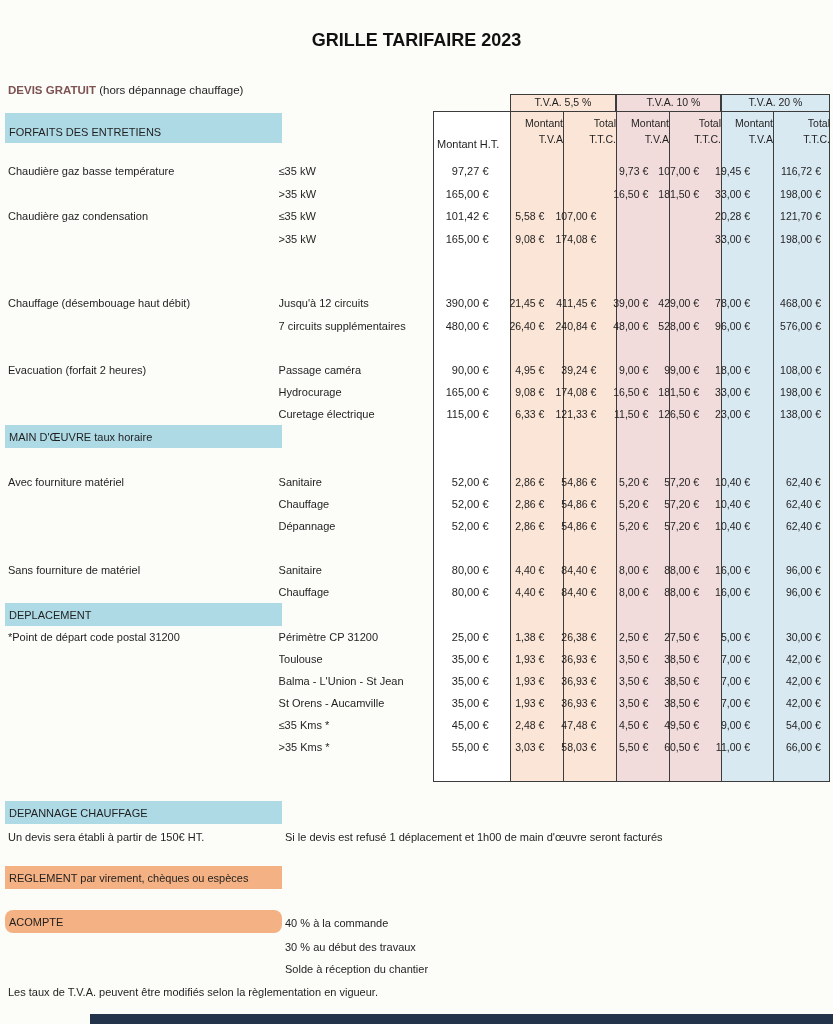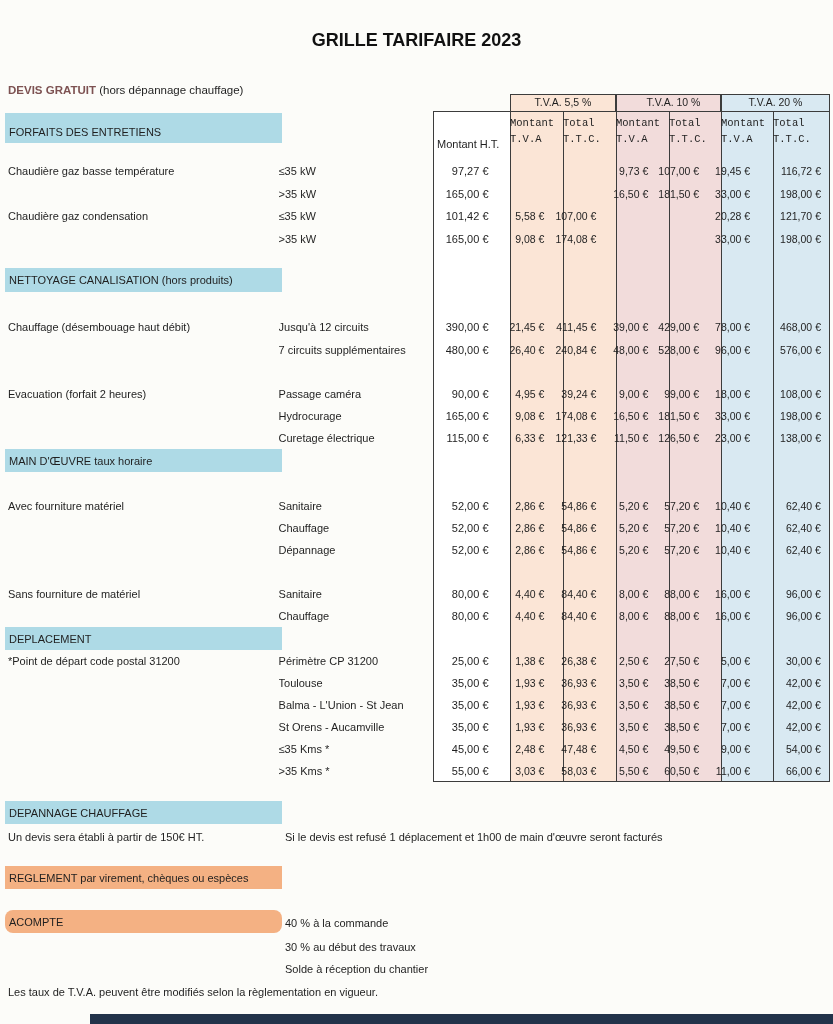--- a/index.html
+++ b/index.html
@@ -30,21 +30,21 @@
   #body-box{left:433px;top:111px;width:397px;height:671px;border:1px solid #3c3c3c;box-sizing:border-box;background:#fff;}
   .colbg{position:absolute;top:0;height:100%;box-sizing:border-box;border-left:1px solid #3c3c3c;}
   #colA{left:76px;width:53px;background:#fbe5d6;}
   #colB{left:129px;width:53px;background:#fbe5d6;}
   #colC{left:182px;width:53px;background:#f2dcdb;}
   #colD{left:235px;width:52px;background:#f2dcdb;}
   #colE{left:287px;width:52px;background:#d9e9f2;}
   #colF{left:339px;width:56px;background:#d9e9f2;}
   
   #hdr-ht{left:437px;top:138px;width:70px;font-size:11px;}
-  .subhead{top:115px;white-space:pre-line;text-align:left;font-size:10.5px;line-height:16px;font-family:Liberation Mono, monospace;}
+  .subhead{top:115px;white-space:pre-line;text-align:right;font-size:10.5px;line-height:16px;}
   #sh1{left:510px;width:53px;} #sh2{left:563px;width:53px;}
   #sh3{left:616px;width:53px;} #sh4{left:669px;width:52px;}
   #sh5{left:721px;width:52px;} #sh6{left:773px;width:57px;}
   
   #table-rows{left:5px;top:160px;width:825px;}
   .trow{display:flex;}
   .cell{box-sizing:border-box;display:flex;align-items:center;overflow:hidden;}
   .c0{width:280px;padding-left:3px;}
   .c1{width:148px;}
   .c2{width:77px;justify-content:flex-end;padding-right:10px;}
@@ -146,23 +146,20 @@
       <div class="cell c1">&gt;35 kW</div>
       <div class="cell c2">165,00 €</div>
       <div class="cell c3">9,08 €</div>
       <div class="cell c4">174,08 €</div>
       <div class="cell c5"></div>
       <div class="cell c6"></div>
       <div class="cell c7">33,00 €</div>
       <div class="cell c8">198,00 €</div>
     </div>
     <div class="trow" style="height: 18px;"></div>
-    <div class="trow" style="height: 24px;">
-      <div class="inband band-blue">NETTOYAGE CANALISATION  (hors produits)</div>
-    </div>
     <div class="trow" style="height: 24px;"></div>
     <div class="trow" style="height: 22px;">
       <div class="cell c0">Chauffage (désembouage haut débit)</div>
       <div class="cell c1">Jusqu'à 12 circuits</div>
       <div class="cell c2">390,00 €</div>
       <div class="cell c3">21,45 €</div>
       <div class="cell c4">411,45 €</div>
       <div class="cell c5">39,00 €</div>
       <div class="cell c6">429,00 €</div>
       <div class="cell c7">78,00 €</div>

